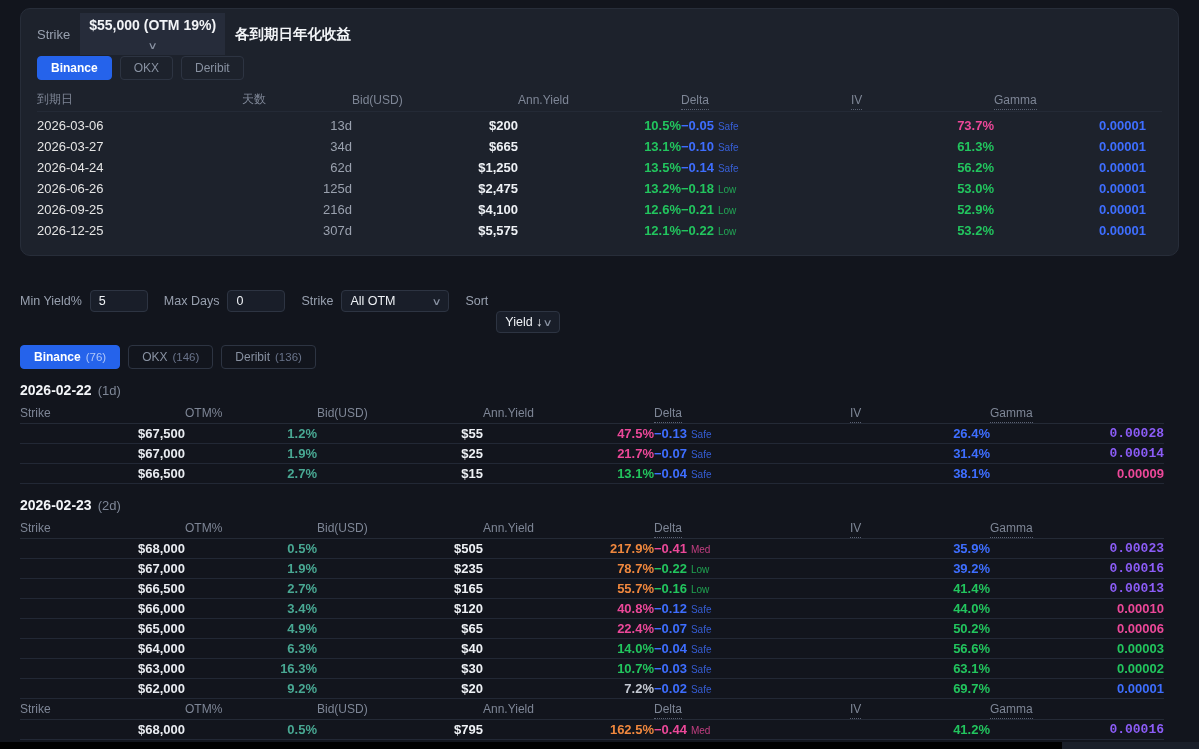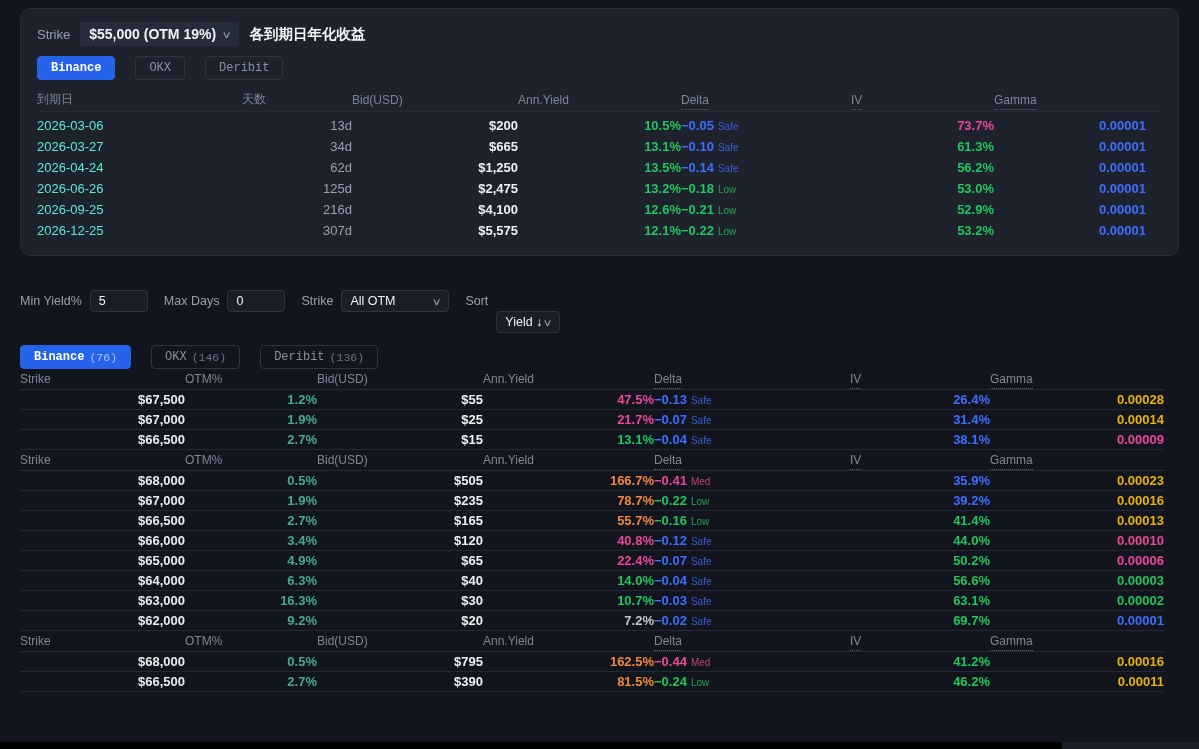--- a/index.html
+++ b/index.html
@@ -16,61 +16,61 @@
     background:#1d222c;
     border:1px solid #272d39;
     border-radius:10px;
     padding:12px 16px 14px;
   }
   .panel-head { display:flex; align-items:center; gap:10px; height:26px; }
   .lbl { font-size:13px; color:#98a0af; }
   .strike-select {
     display:flex; align-items:center; gap:7px;
     background:#262c3a; border-radius:0; padding:4px 9px;
-    font-size:14px; font-weight:700; color:#f2f4f7; cursor:pointer;
+    font-size:14px; font-weight:700; color:#f2f4f7; cursor:pointer;flex-direction:column;
   }
   .chev { font-size:10px; color:#8a93a3; font-weight:400; transform:scaleX(1.4); }
   .panel-title { font-size:14.5px; font-weight:700; color:#f2f4f7; }
-  .tabs { display:flex; gap:20px; margin-top:9px;font-family:Liberation Mono, monospace; }
+  .tabs { display:flex; gap:8px; margin-top:9px; }
   .tab {
     font-size:12px; padding:4px 13px; border-radius:4px;
     border:1px solid #2d3442; color:#8891a1; background:transparent; cursor:pointer;
     display:flex; gap:5px; align-items:center;
   }
   .tab.active { background:#2563eb; border-color:#2563eb; color:#fff; font-weight:700; }
   .tab .cnt { color:#69738a; font-size:11.5px; }
   .tab.active .cnt { color:#aec6f9; font-weight:400; }
   
   .pgrid { display:grid; grid-template-columns:205px 110px 166px 163px 170px 143px 1fr; padding-right:16px; align-items:center; }
   .sgrid { display:grid; grid-template-columns:165px 132px 166px 171px 196px 140px 1fr; align-items:center; }
   .thead { font-size:12px; color:#7e8696; height:24px; border-bottom:1px solid #242a36; margin-top:8px; }
   .thead .c { text-align:left; }
   .thead .c.first-left { text-align:left; }
   .thead .c span.dot { border-bottom:1px dotted #5a6172; padding-bottom:2px; }
   .row { height:21px; font-size:13px; }
   .row .c { text-align:right; font-weight:700; }
-  .c.datec { text-align:left; color:#5eead4; font-weight:400; }
+  .c.datec { text-align:left; color:#e5e5e5; font-weight:400; }
   .c.daysc { color:#9aa1ae; font-weight:400; }
   .c.bidc  { color:#eef1f5; }
   .c.strikec { color:#e9ecf1; }
   .deltac { display:flex; align-items:baseline; gap:4px; }
   .tag { font-size:10px; font-weight:400; opacity:.8; }
   
   .stable { padding:0 35px 0 20px; }
   .stable .row { height:20px; border-bottom:1px solid #222835; }
   .stable .thead { margin-top:0; height:21px; }
   .sec-head { margin:13px 20px 5px; display:flex; align-items:baseline; gap:6px; }
   .sec-date { font-size:14px; font-weight:700; color:#f2f4f7; }
   .sec-days { font-size:13px; color:#7e8696; }
   
   .t-teal   { color:#22c55e; }
   .t-tealdim{ color:#49a893; }
   .t-yellow { color:#ec4899; }
   .t-orange { color:#f0883e; }
-  .t-red    { color:#eab308; }
+  .t-red    { color:#8b5cf6;font-family:Liberation Mono, monospace; }
   .t-blue   { color:#3e6eff; }
   .t-gray   { color:#c4c9d2; }
   
   .filterbar { margin:13px 20px 0; display:flex; align-items:center; font-size:12.5px; color:#98a0af; }
   .filterbar .flbl { margin-right:8px; }
   .finput {
     width:58px; background:#191e29; border:1px solid #2d3442; border-radius:4px;
     color:#eef1f5; font-size:12.5px; padding:3px 8px; height:22px;
     font-family:"Liberation Sans","DejaVu Sans",sans-serif; outline:none;
   }
@@ -221,20 +221,24 @@
       <span>OKX</span>
       <span class="cnt">(146)</span>
     </div>
     <div class="tab">
       <span>Deribit</span>
       <span class="cnt">(136)</span>
     </div>
   </div>
 
 <div id="sections">
+    <div class="sec-head">
+      <span class="sec-date">2026-02-22</span>
+      <span class="sec-days">(1d)</span>
+    </div>
     <div class="stable">
       <div class="sgrid thead">
         <div class="c"><span>Strike</span></div>
         <div class="c"><span>OTM%</span></div>
         <div class="c"><span>Bid(USD)</span></div>
         <div class="c"><span>Ann.Yield</span></div>
         <div class="c"><span class="dot">Delta</span></div>
         <div class="c"><span class="dot">IV</span></div>
         <div class="c"><span class="dot">Gamma</span></div>
       </div>
@@ -268,35 +272,39 @@
         <div class="c bidc">$15</div>
         <div class="c t-teal">13.1%</div>
         <div class="c deltac">
           <span class="t-blue">−0.04</span>
           <span class="tag t-blue">Safe</span>
         </div>
         <div class="c t-blue">38.1%</div>
         <div class="c t-yellow">0.00009</div>
       </div>
     </div>
+    <div class="sec-head">
+      <span class="sec-date">2026-02-23</span>
+      <span class="sec-days">(2d)</span>
+    </div>
     <div class="stable">
       <div class="sgrid thead">
         <div class="c"><span>Strike</span></div>
         <div class="c"><span>OTM%</span></div>
         <div class="c"><span>Bid(USD)</span></div>
         <div class="c"><span>Ann.Yield</span></div>
         <div class="c"><span class="dot">Delta</span></div>
         <div class="c"><span class="dot">IV</span></div>
         <div class="c"><span class="dot">Gamma</span></div>
       </div>
       <div class="sgrid row">
         <div class="c strikec">$68,000</div>
         <div class="c t-tealdim">0.5%</div>
         <div class="c bidc">$505</div>
-        <div class="c t-orange">166.7%</div>
+        <div class="c t-orange">217.9%</div>
         <div class="c deltac">
           <span class="t-yellow">−0.41</span>
           <span class="tag t-yellow">Med</span>
         </div>
         <div class="c t-blue">35.9%</div>
         <div class="c t-red">0.00023</div>
       </div>
       <div class="sgrid row">
         <div class="c strikec">$67,000</div>
         <div class="c t-tealdim">1.9%</div>

